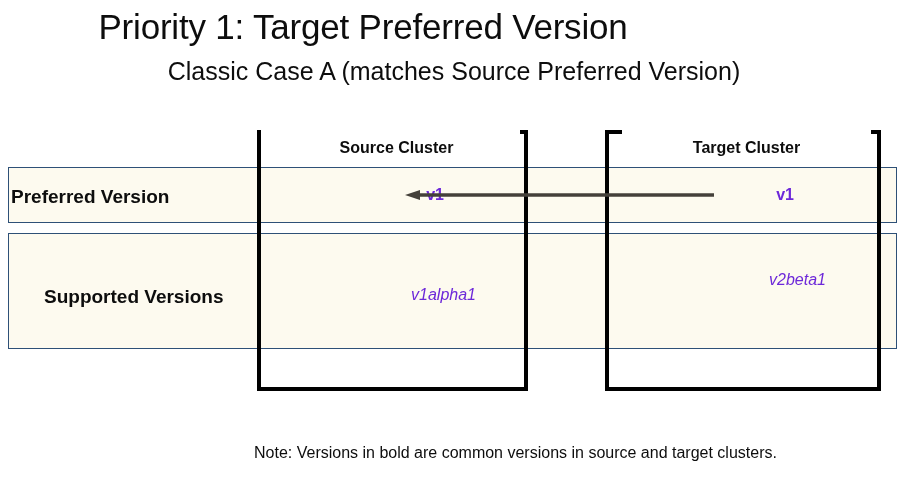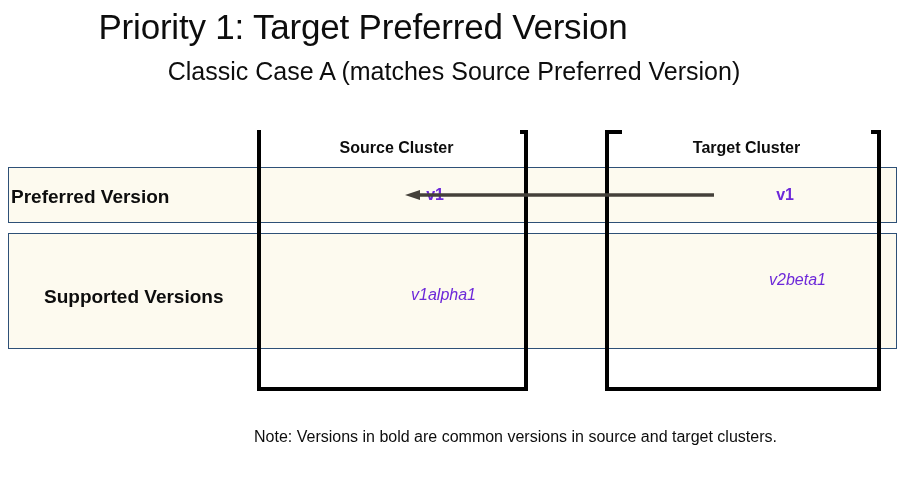--- a/index.html
+++ b/index.html
@@ -141,21 +141,21 @@
   #footnote {
     position: absolute;
     left: 254px;
     top: 424px;
     width: 640px;
     font-size: 16px;
     line-height: 25px;
     color: #0d0d0d;
     font-weight: 400;
   }
-  #footnote div { white-space: nowrap; }
+  #footnote div { white-space: nowrap; margin-top: 16px; }
 </style>
 </head>
 <body>
 
 <div id="title">Priority 1: Target Preferred Version</div>
 
 <div id="subtitle">Classic Case A (matches Source Preferred Version)</div>
 
 <div class="band" id="band-preferred"></div>
 

